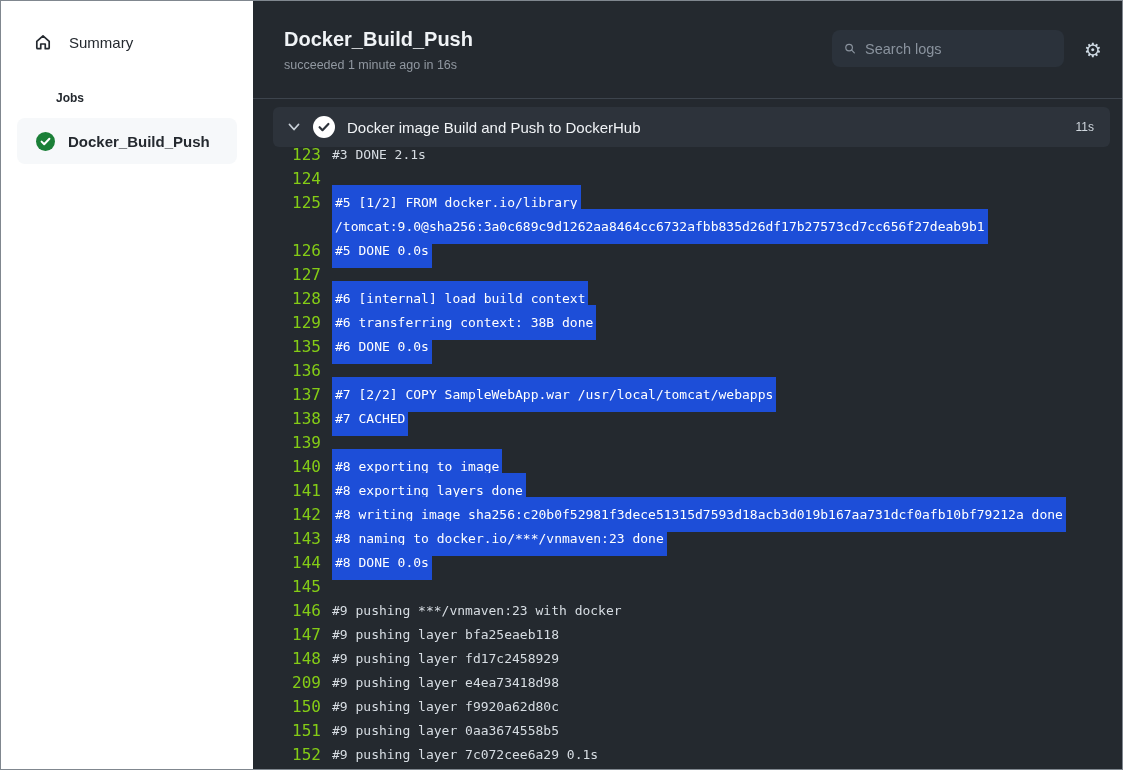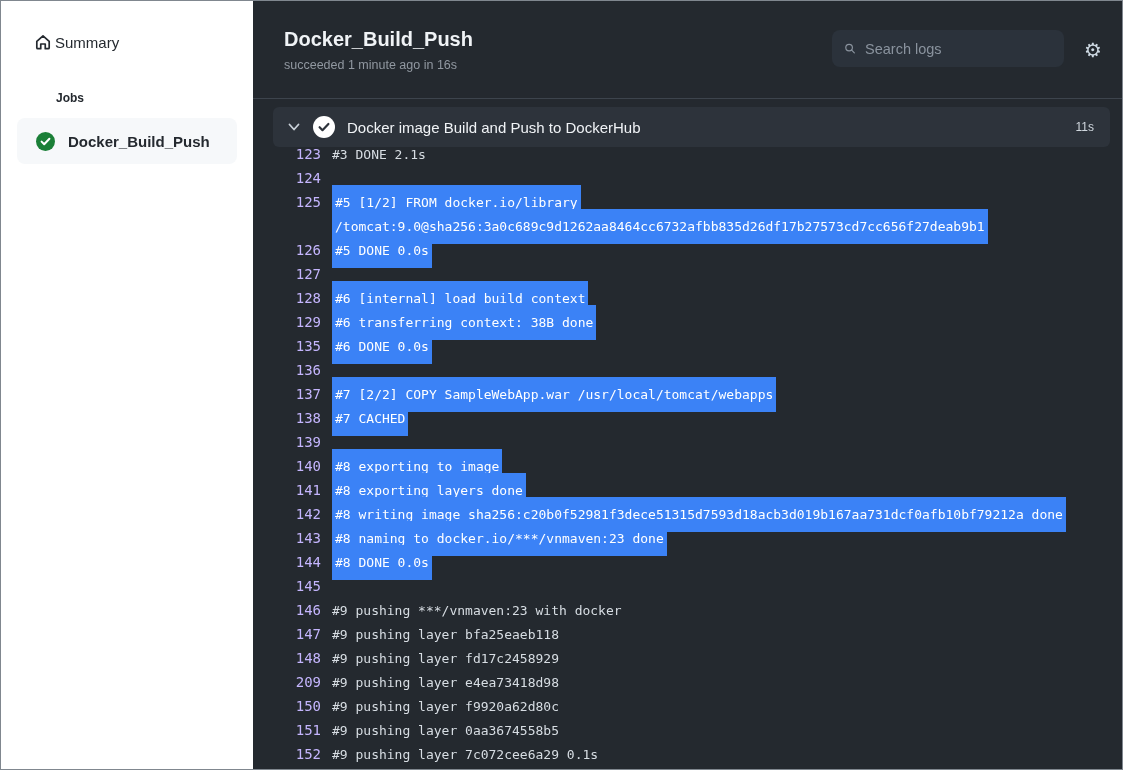--- a/index.html
+++ b/index.html
@@ -9,21 +9,21 @@
     border: 1px solid #80878f;
     display: flex;
     background: #ffffff;
     font-family: "Liberation Sans", sans-serif;
     overflow: hidden;
     position: relative;
   }
   
   .sidebar { width: 252px; flex: none; background: #ffffff; position: relative; }
   .summary-row {
-    display: flex; align-items: center; gap: 3px;
+    display: flex; align-items: center; gap: 17px;
     margin: 32px 0 0 33px; cursor: pointer; width: fit-content;
   }
   .summary-row .label { font-size: 15px; color: #24292f; font-weight: 500; }
   .jobs-label { margin: 40px 0 0 55px; font-size: 12px; font-weight: 700; color: #24292f; }
   .job-item {
     margin: 13px 16px 0 16px; height: 46px;
     background: #f6f8fa; border-radius: 8px;
     display: flex; align-items: center; gap: 13px;
     padding-left: 19px; cursor: pointer;
   }
@@ -57,24 +57,24 @@
     background: #2d333b; border-radius: 6px; z-index: 2;
     display: flex; align-items: center; padding: 0 16px 0 14px; gap: 12px;
     cursor: pointer;
   }
   .group-title { font-size: 15px; color: #f0f3f6; font-weight: 400; flex: 1; }
   .group-duration { font-size: 12px; color: #d0d7de; font-family: "Liberation Sans", sans-serif; }
   .log-lines { position: absolute; left: 0; right: 0; top: 43px; z-index: 1; }
   .log-row { height: 24px; display: flex; align-items: center; font-family: "DejaVu Sans Mono", monospace; }
   .log-num {
     width: 68px; flex: none; text-align: right;
-    font-size: 14px; color: #c4b5fd; cursor: pointer; user-select: none;
+    font-size: 16px; color: #84cc16; cursor: pointer; user-select: none;
   }
   .log-text { margin-left: 11px; font-size: 13px; color: #d7dde3; white-space: pre; }
-  .log-text.hl { background: #3b82f6; color: #ffffff; padding: 10px 3px; }
+  .log-text.hl { background: #1d4ed8; color: #ffffff; padding: 10px 3px; }
   .icon-svg { display: block; }
 </style>
 </head>
 <body>
 
 <div class="window">
 
   <div class="sidebar">
     <div class="summary-row">
       <svg class="icon-svg" width="18" height="18" viewBox="0 0 16 16">

